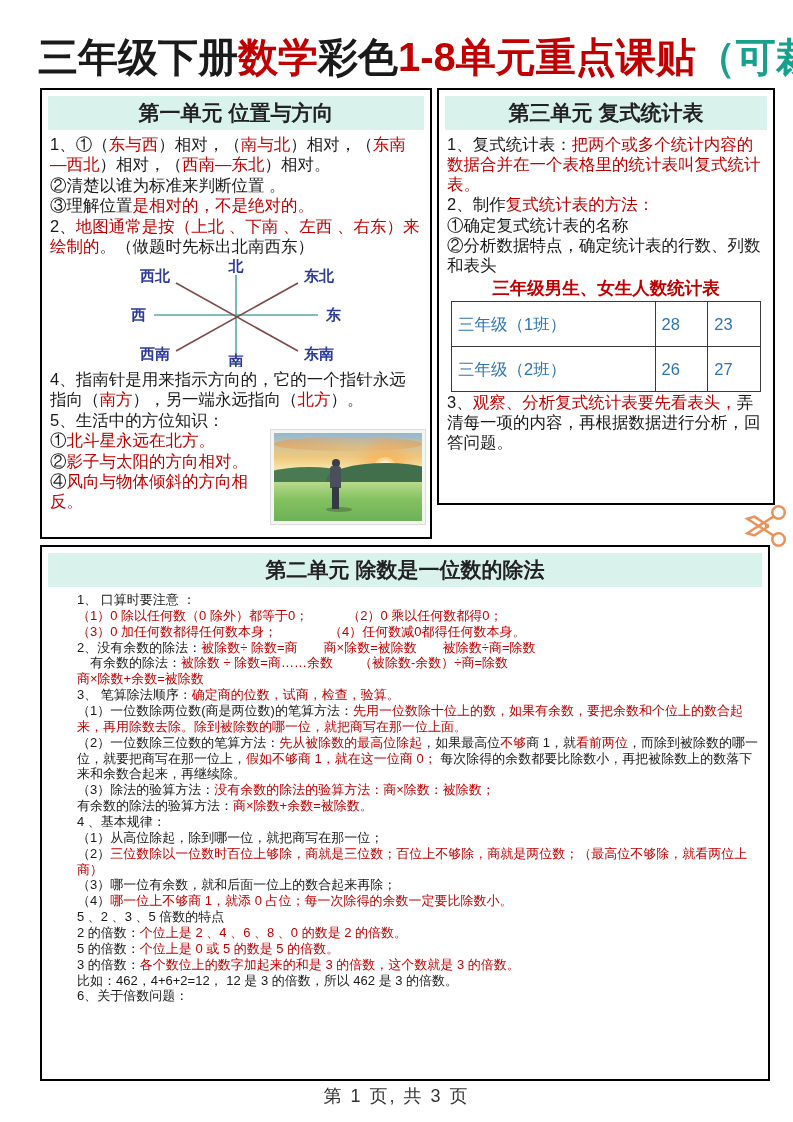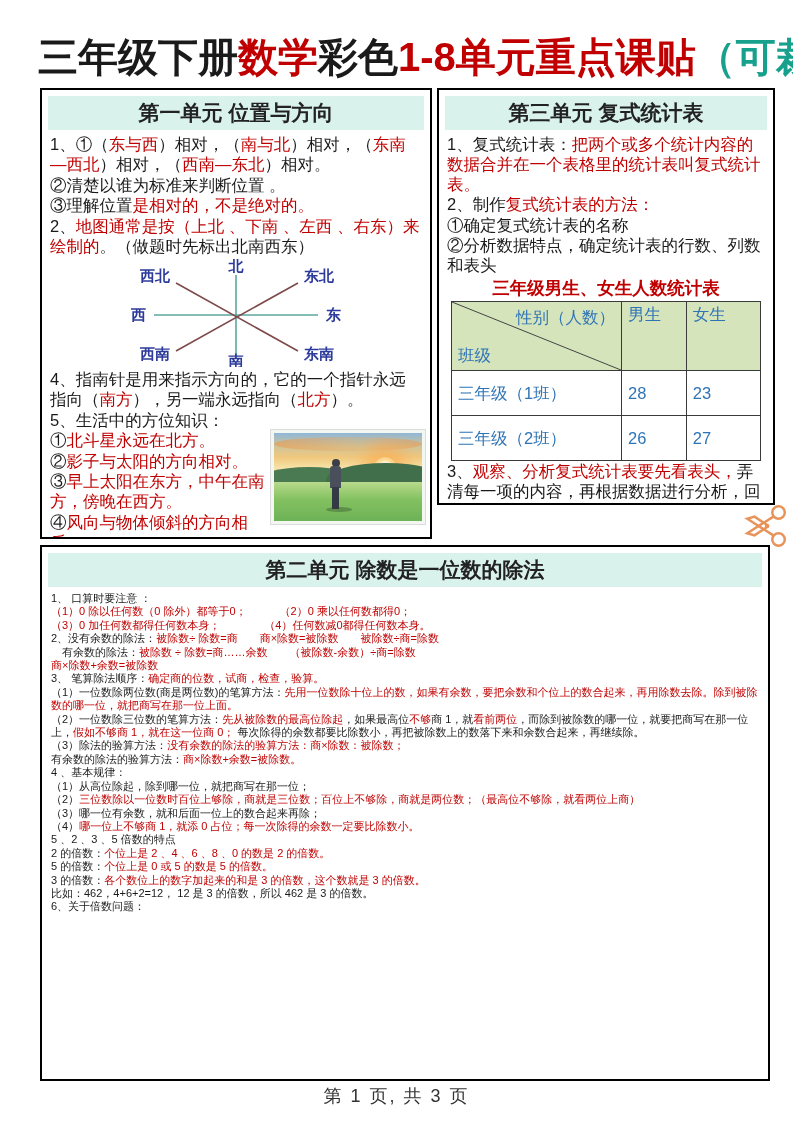--- a/index.html
+++ b/index.html
@@ -16,21 +16,21 @@
   #title .para{font-size:40px;font-weight:bold;white-space:nowrap;letter-spacing:0px;}
   
   .box{position:absolute;border:2px solid #000000;background:#fff;box-sizing:border-box;overflow:hidden;}
   .box-header{margin:6px 6px 3px 6px;background:#d9f2ec;text-align:center;
     font-size:21px;font-weight:bold;padding:3px 0;color:#222;}
   #box-unit1{left:40px;top:88px;width:392px;height:451px;}
   #box-unit1 .content{padding:1px 8px;font-size:16.5px;line-height:1.24;}
   #box-unit3{left:437px;top:88px;width:338px;height:417px;}
   #box-unit3 .content{padding:1px 8px;font-size:16.5px;line-height:1.22;}
   #box-unit2{left:40px;top:545px;width:730px;height:536px;}
-  #box-unit2 .content{padding:2px 9px;font-size:11px;line-height:1.22;}
+  #box-unit2 .content{padding:2px 9px;font-size:13px;line-height:1.22;margin-left:26px;}
   
   #compass{display:block;margin:2px auto;}
   #compass text{font-size:15px;font-weight:bold;fill:#2b3a9b;}
   
   #sunset{float:right;width:148px;height:88px;margin:3px 0 3px 8px;position:relative;
     overflow:hidden;box-shadow:0 0 0 3px #f3f7f2,0 0 0 4px #dcdcdc;}
   #sunset .sky{position:absolute;left:0;top:0;right:0;height:50%;
     background:linear-gradient(180deg,#8fb7d8 0%,#cfc49a 30%,#f0c87e 55%,#f7e3a8 80%,#fbeec4 100%);}
   #sunset .cloud{position:absolute;left:0;top:4px;right:0;height:14px;
     background:linear-gradient(90deg,rgba(238,150,70,.55),rgba(238,170,90,.2) 60%,rgba(238,150,70,.5));border-radius:50%;}
@@ -104,49 +104,37 @@
         <div class="mtn2"></div>
         <div class="field"></div>
       <div class="shadow"></div>
         <div class="head"></div>
         <div class="body"></div>
         <div class="legs"></div>
     </div>
     <div>
         <p class="para"><span class="c-k">①</span><span class="c-r">北斗星永远在北方。</span></p>
         <p class="para"><span class="c-k">②</span><span class="c-r">影子与太阳的方向相对。</span></p>
-        <p class="para"><span class="c-k">③</span><span class="c-r">早上太阳在东方，中午在南方，傍晚在西方。</span></p>
         <p class="para"><span class="c-k">④</span><span class="c-r">风向与物体倾斜的方向相反。</span></p>
       </div>
   </div>
 </div>
 
 <div class="box" id="box-unit3">
   <div class="box-header">第三单元 复式统计表</div>
   <div class="content">
     <div>
         <p class="para"><span class="c-k">1、复式统计表：</span><span class="c-r">把两个或多个统计内容的数据合并在一个表格里的统计表叫复式统计表。</span></p>
         <p class="para"><span class="c-k">2、制作</span><span class="c-r">复式统计表的方法：</span></p>
         <p class="para"><span class="c-k">①确定复式统计表的名称</span></p>
         <p class="para"><span class="c-k">②分析数据特点，确定统计表的行数、列数和表头</span></p>
       </div>
     <div class="stat-title">三年级男生、女生人数统计表</div>
     <table class="stat">
       <tbody>
-        <tr class="hdr">
-          <td class="corner" style="width:55%;">
-            <svg viewBox="0 0 100 100" preserveAspectRatio="none">
-              <line x1="0" y1="0" x2="100" y2="100" stroke="#444" stroke-width="1" vector-effect="non-scaling-stroke"></line>
-            </svg>
-            <span class="corner-top">性别（人数）</span>
-            <span class="corner-bottom">班级</span>
-          </td>
-          <td class="colhead" style="width:21%;">男生</td>
-          <td class="colhead" style="width:24%;">女生</td>
-        </tr>
         <tr class="datarow">
           <td>三年级（1班）</td>
           <td>28</td>
           <td>23</td>
         </tr>
         <tr class="datarow">
           <td>三年级（2班）</td>
           <td>26</td>
           <td>27</td>
         </tr>

